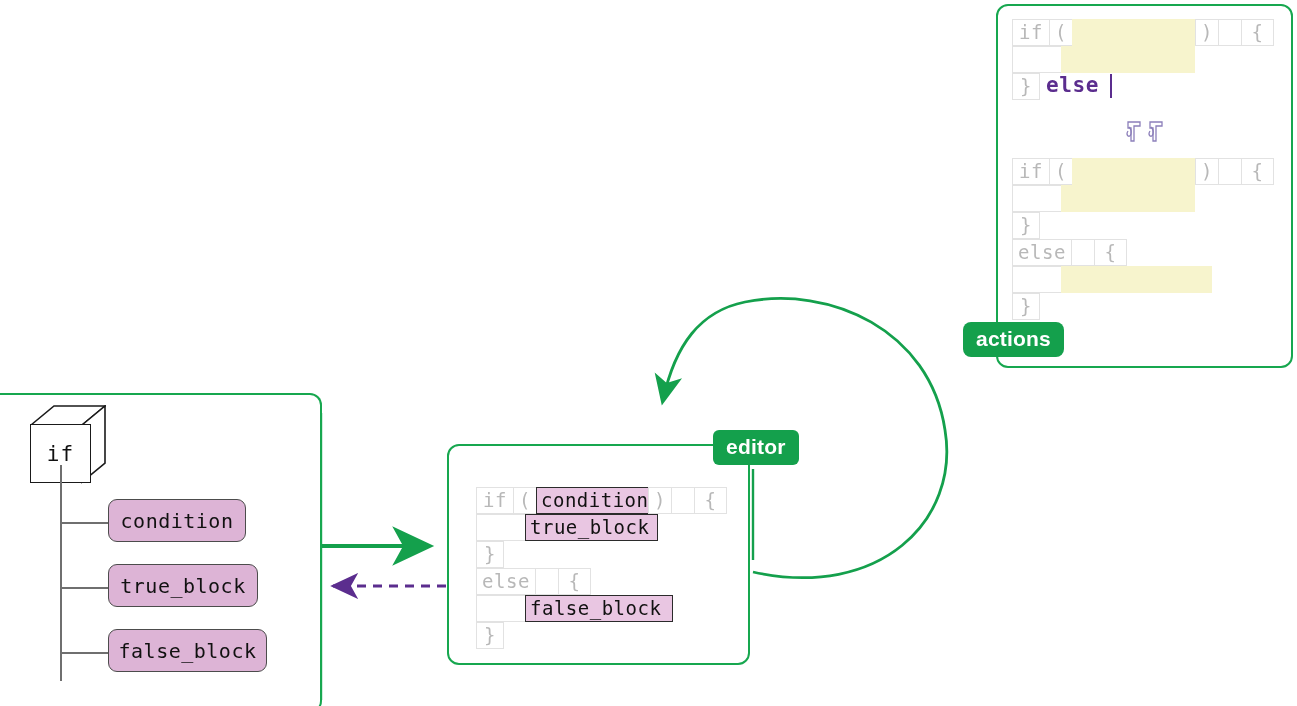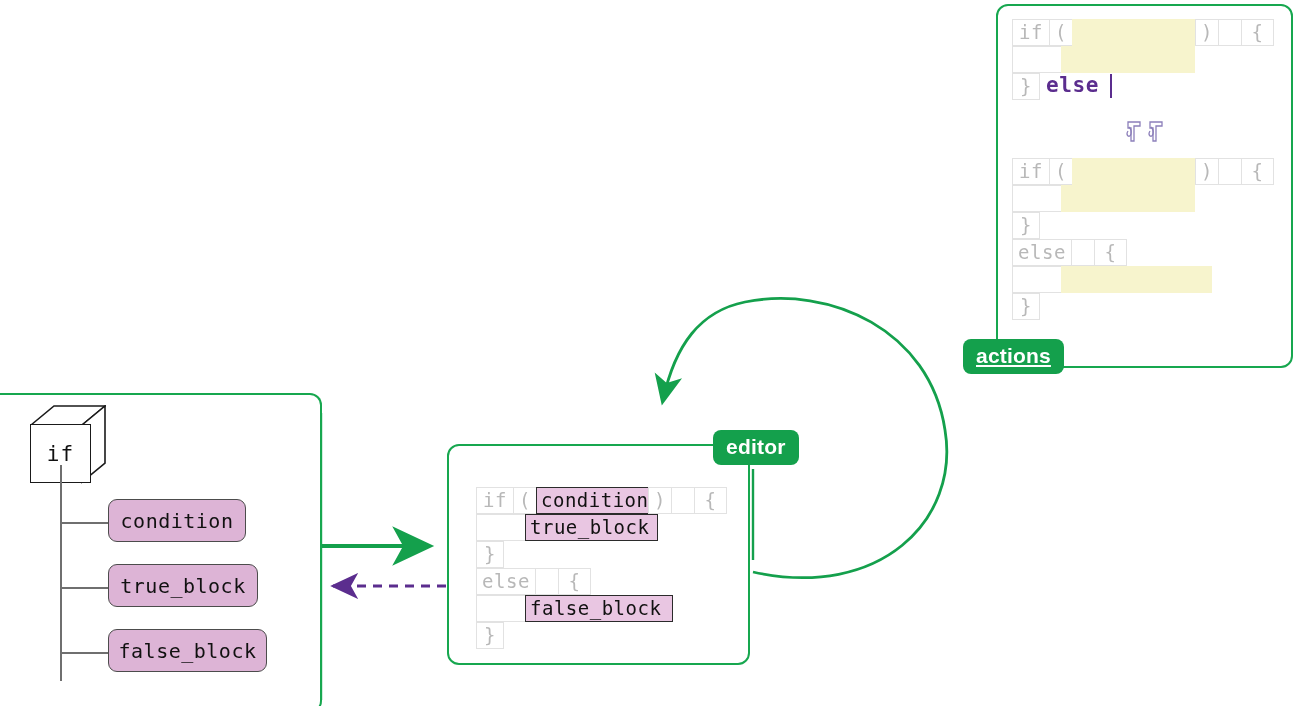--- a/index.html
+++ b/index.html
@@ -107,30 +107,30 @@
     letter-spacing: 0.5px;
   }
 
   
   #editor-panel {
     left: 447px;
     top: 444px;
     width: 303px;
     height: 221px;
   }
-  #editor-label { left: 713px; top: 430px; }
+  #editor-label { left: 713px; top: 430px; border-radius: 6px; }
 
   
   #actions-panel {
     left: 996px;
     top: 4px;
     width: 297px;
     height: 364px;
   }
-  #actions-label { left: 963px; top: 339px; text-decoration: underline; }
+  #actions-label { left: 963px; top: 322px; }
 
   
   .code {
     position: absolute;
     font-family: "DejaVu Sans Mono", monospace;
   }
   .code-row {
     position: relative;
     height: 27px;
     white-space: nowrap;

